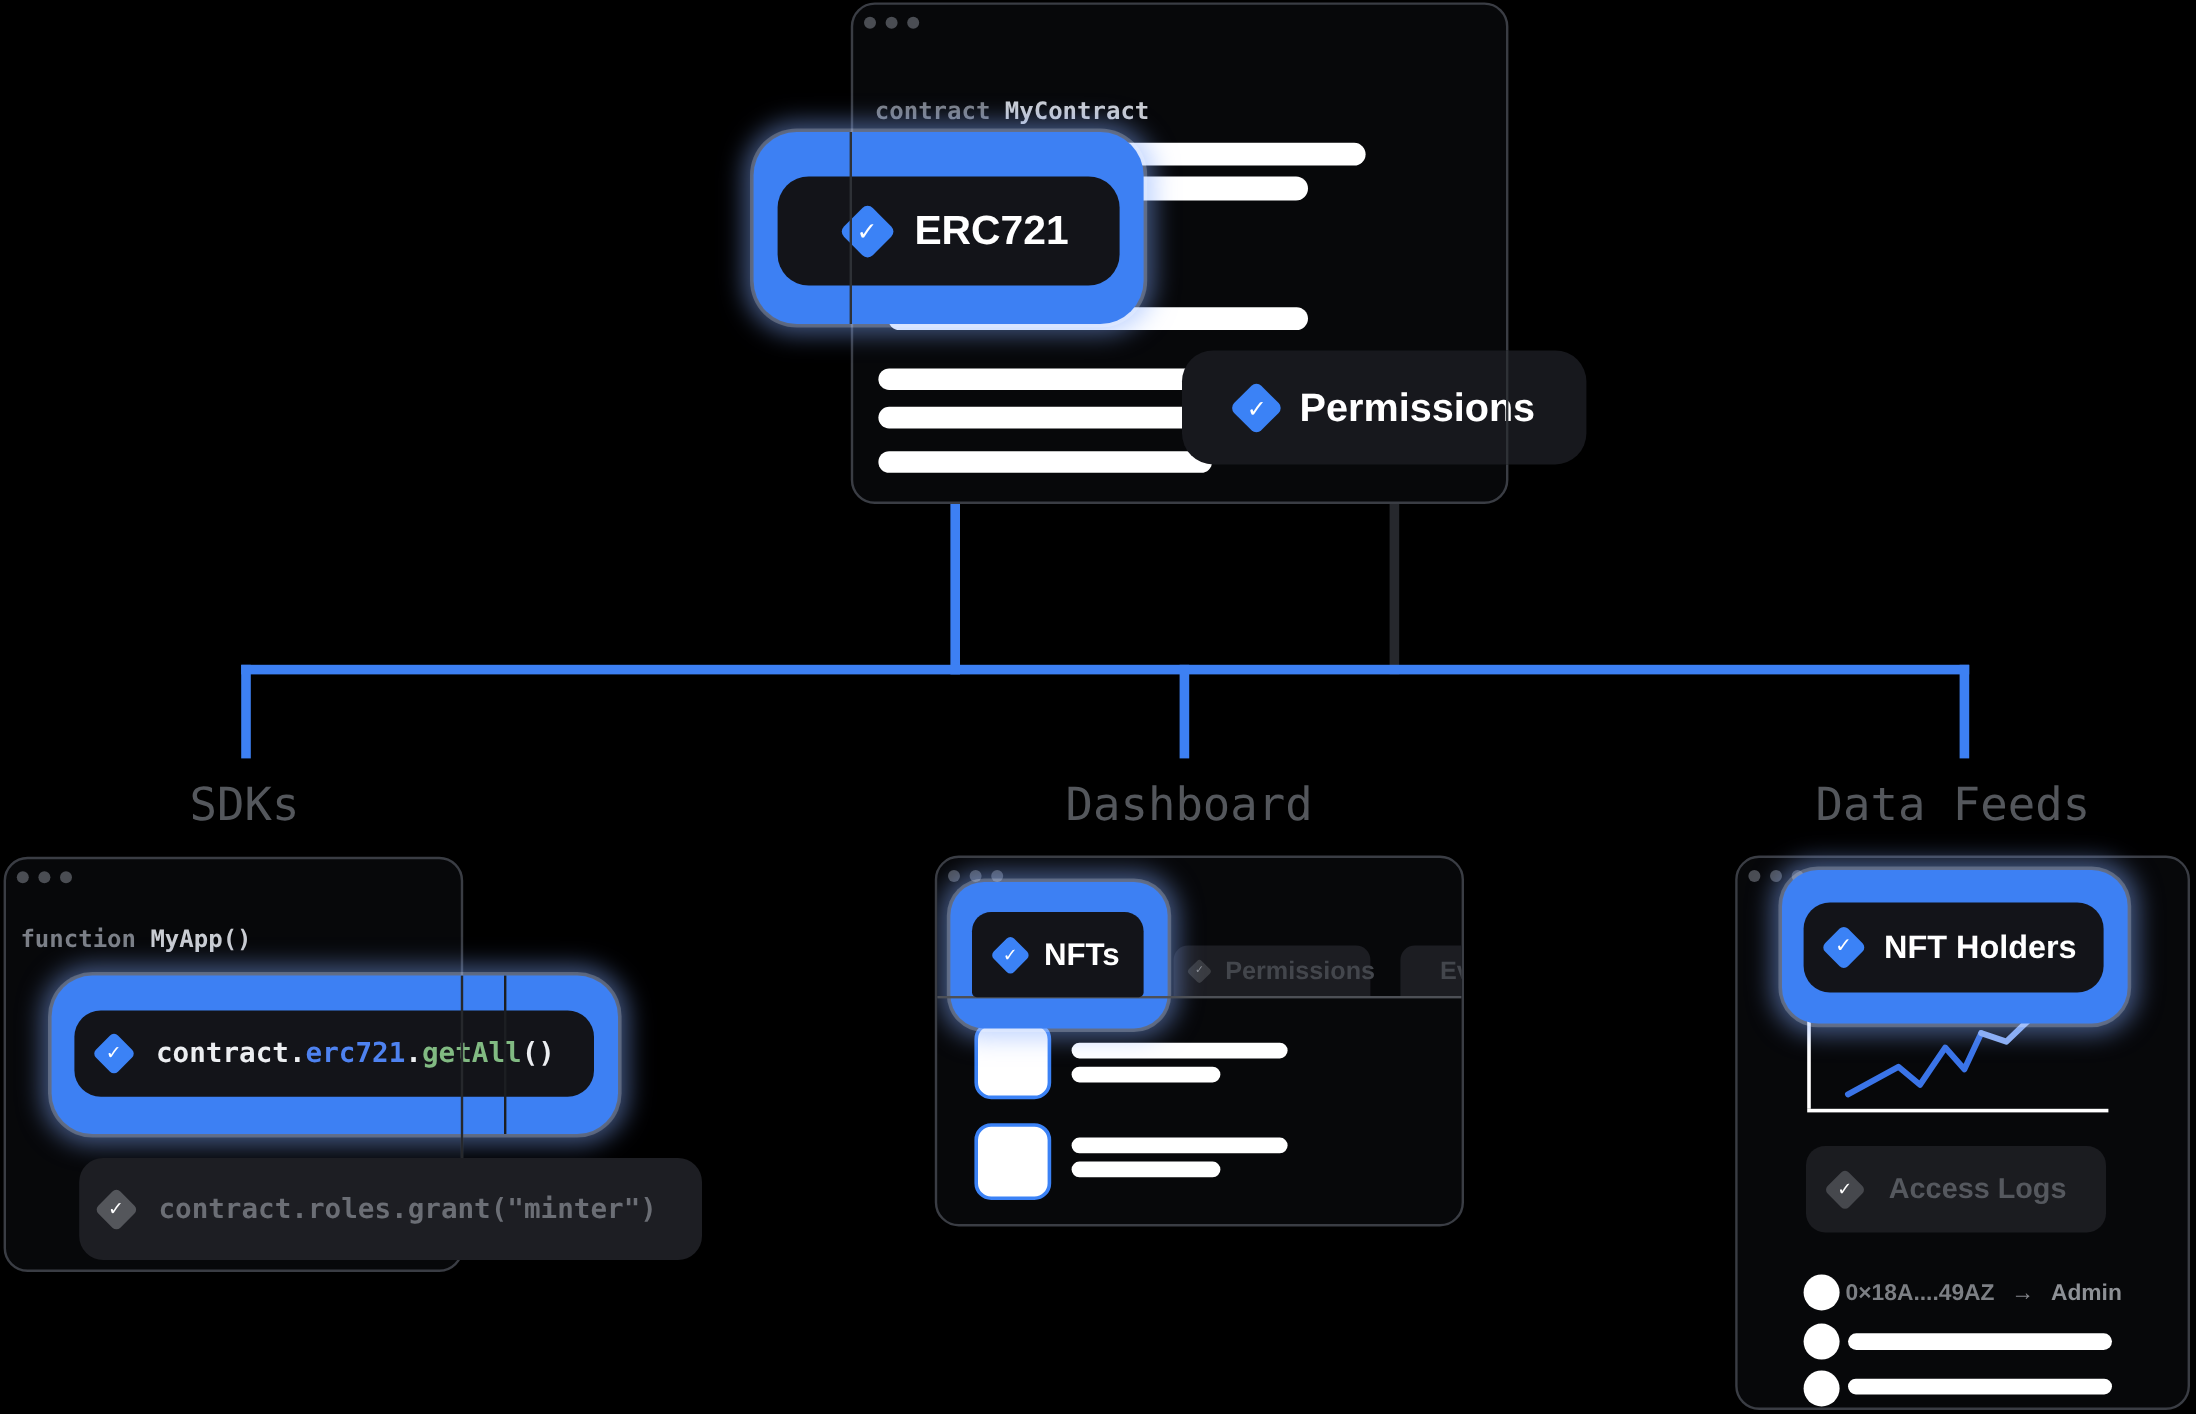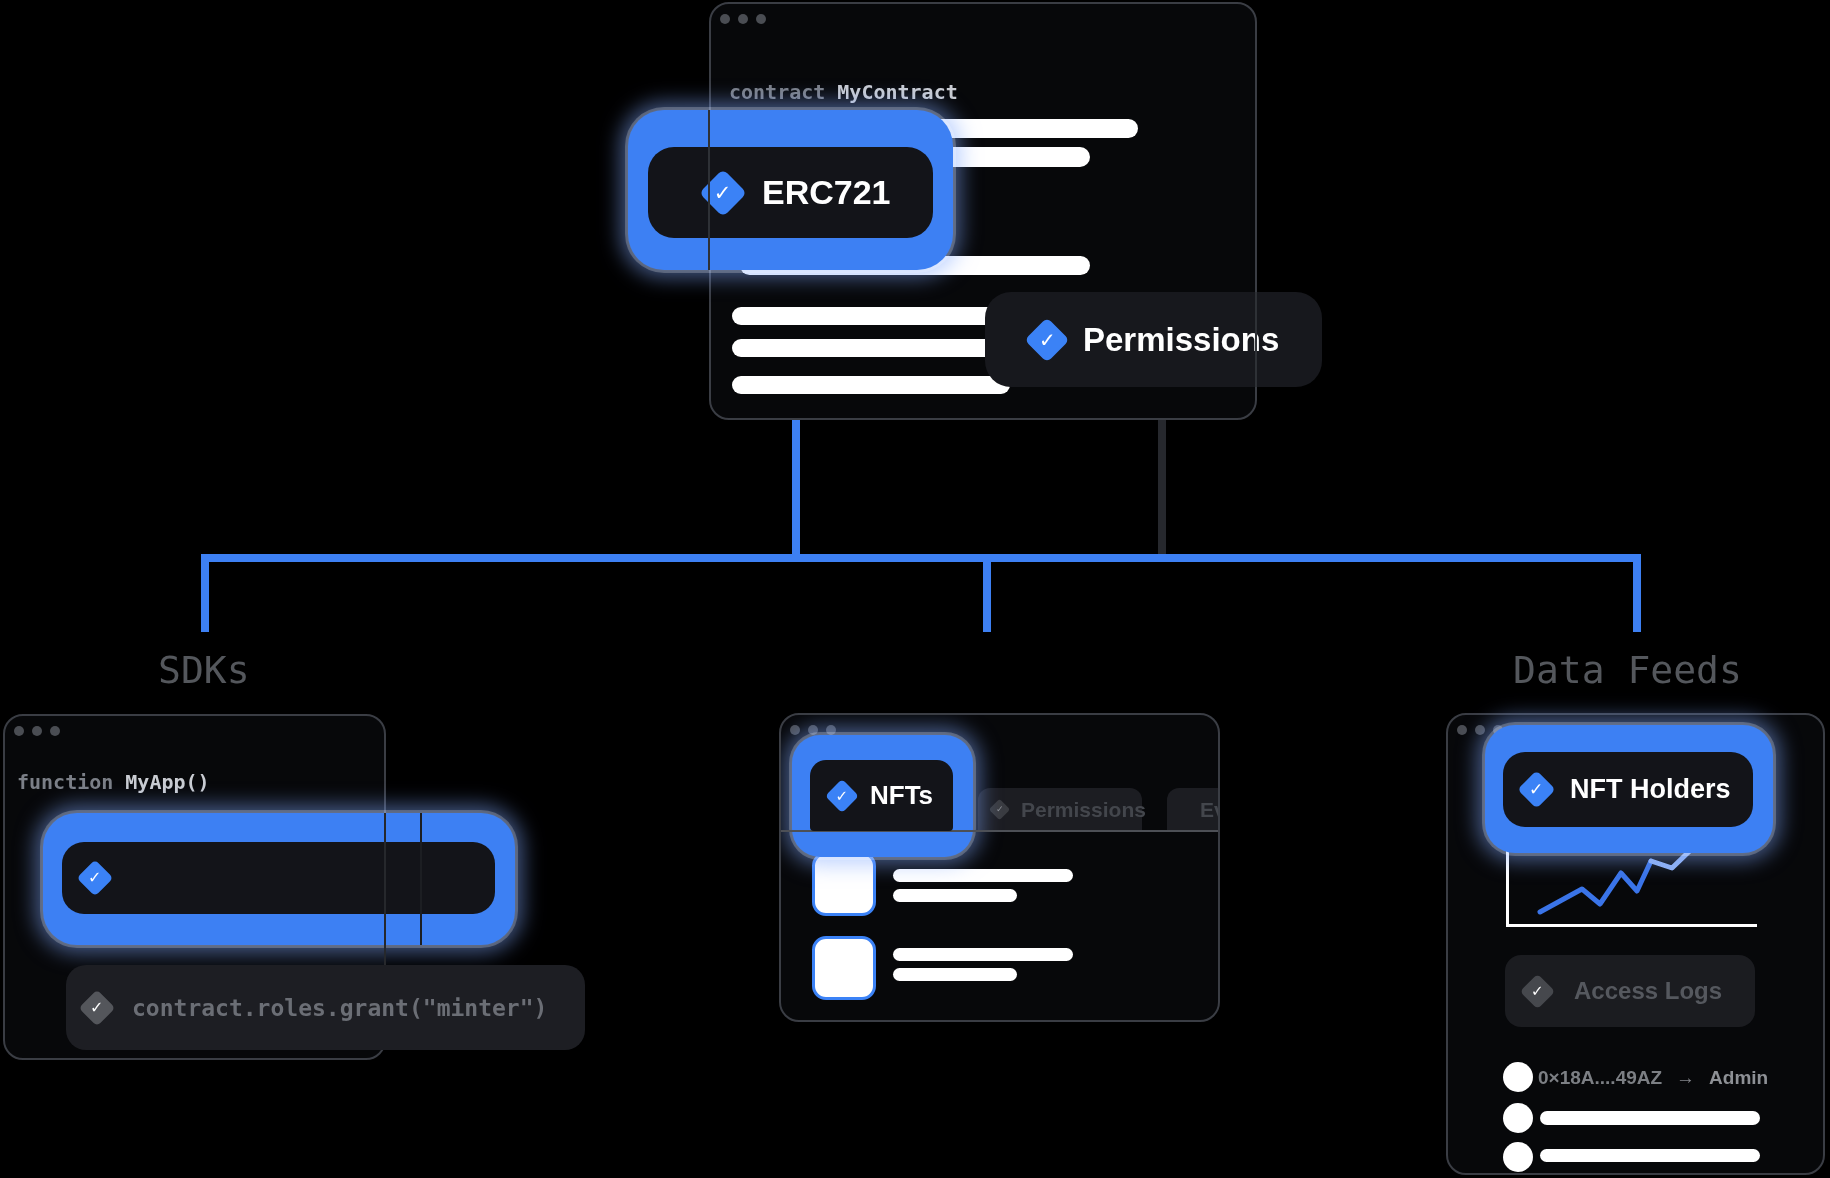--- a/index.html
+++ b/index.html
@@ -42,20 +42,21 @@
 <div id="canvas">
 
   <div class="tline" style="left:792px;top:252px;width:8px;height:310px;"></div>
   <div class="dline" style="left:1158px;top:385px;width:8px;height:177px;"></div>
   <div class="tline" style="left:201px;top:554px;width:1440px;height:8px;"></div>
   <div class="tline" style="left:201px;top:554px;width:8px;height:78px;"></div>
   <div class="tline" style="left:983px;top:554px;width:8px;height:78px;"></div>
   <div class="tline" style="left:1633px;top:554px;width:8px;height:78px;"></div>
 
   <div class="branch-label" style="left:158px;top:648px;text-align:center;">SDKs</div>
+  <div class="branch-label" style="left:888px;top:648px;">Dashboard</div>
   <div class="branch-label" style="left:1513px;top:648px;">Data Feeds</div>
 
   <div class="card" style="left:709px;top:2px;width:548px;height:418px;">
     <div class="dots" style="left:9px;top:10px;">
       <span class="dot"></span>
       <span class="dot"></span>
       <span class="dot"></span>
     </div>
     <div class="code win-title" style="left:18px;top:76px;">
       <span class="kw">contract</span><span class="nm">MyContract</span>
@@ -95,20 +96,23 @@
     <div class="code win-title" style="left:12px;top:54px;text-align:right;">
       <span class="kw">function</span><span class="nm">MyApp()</span>
     </div>
   </div>
 
   <div class="glow" style="left:43px;top:813px;width:472px;height:132px;border-radius:34px;"></div>
   <div class="pill code" style="left:62px;top:842px;width:433px;height:72px;background:#131419;border-radius:22px;padding-left:20px;gap:22px;font-size:23px;">
     <span class="diamond" style="width:26px;height:26px;">
         <i style="font-size:16px;">✓</i>
       </span>
+    <span>
+      <span style="color:#eceef1;">contract</span><span style="color:#eceef1;">.</span><span style="color:#4e82f0;">erc721</span><span style="color:#eceef1;">.</span><span style="color:#81ba82;">getAll</span><span style="color:#eceef1;">()</span>
+    </span>
   </div>
 
   <div class="oline" style="left:384px;top:813px;width:2px;height:152px;background:#26282c;"></div>
   <div class="oline" style="left:420px;top:813px;width:2px;height:132px;background:#1c1e22;"></div>
 
   <div class="pill code" style="left:66px;top:965px;width:519px;height:85px;background:#1d1e23;border-radius:20px;padding-left:18px;gap:22px;font-size:23px;z-index:6;">
     <span class="diamond" style="width:26px;height:26px;background:#54565b;">
         <i style="font-size:16px;">✓</i>
       </span>
     <span style="color:#6b6e75;">contract.roles.grant("minter")</span>

